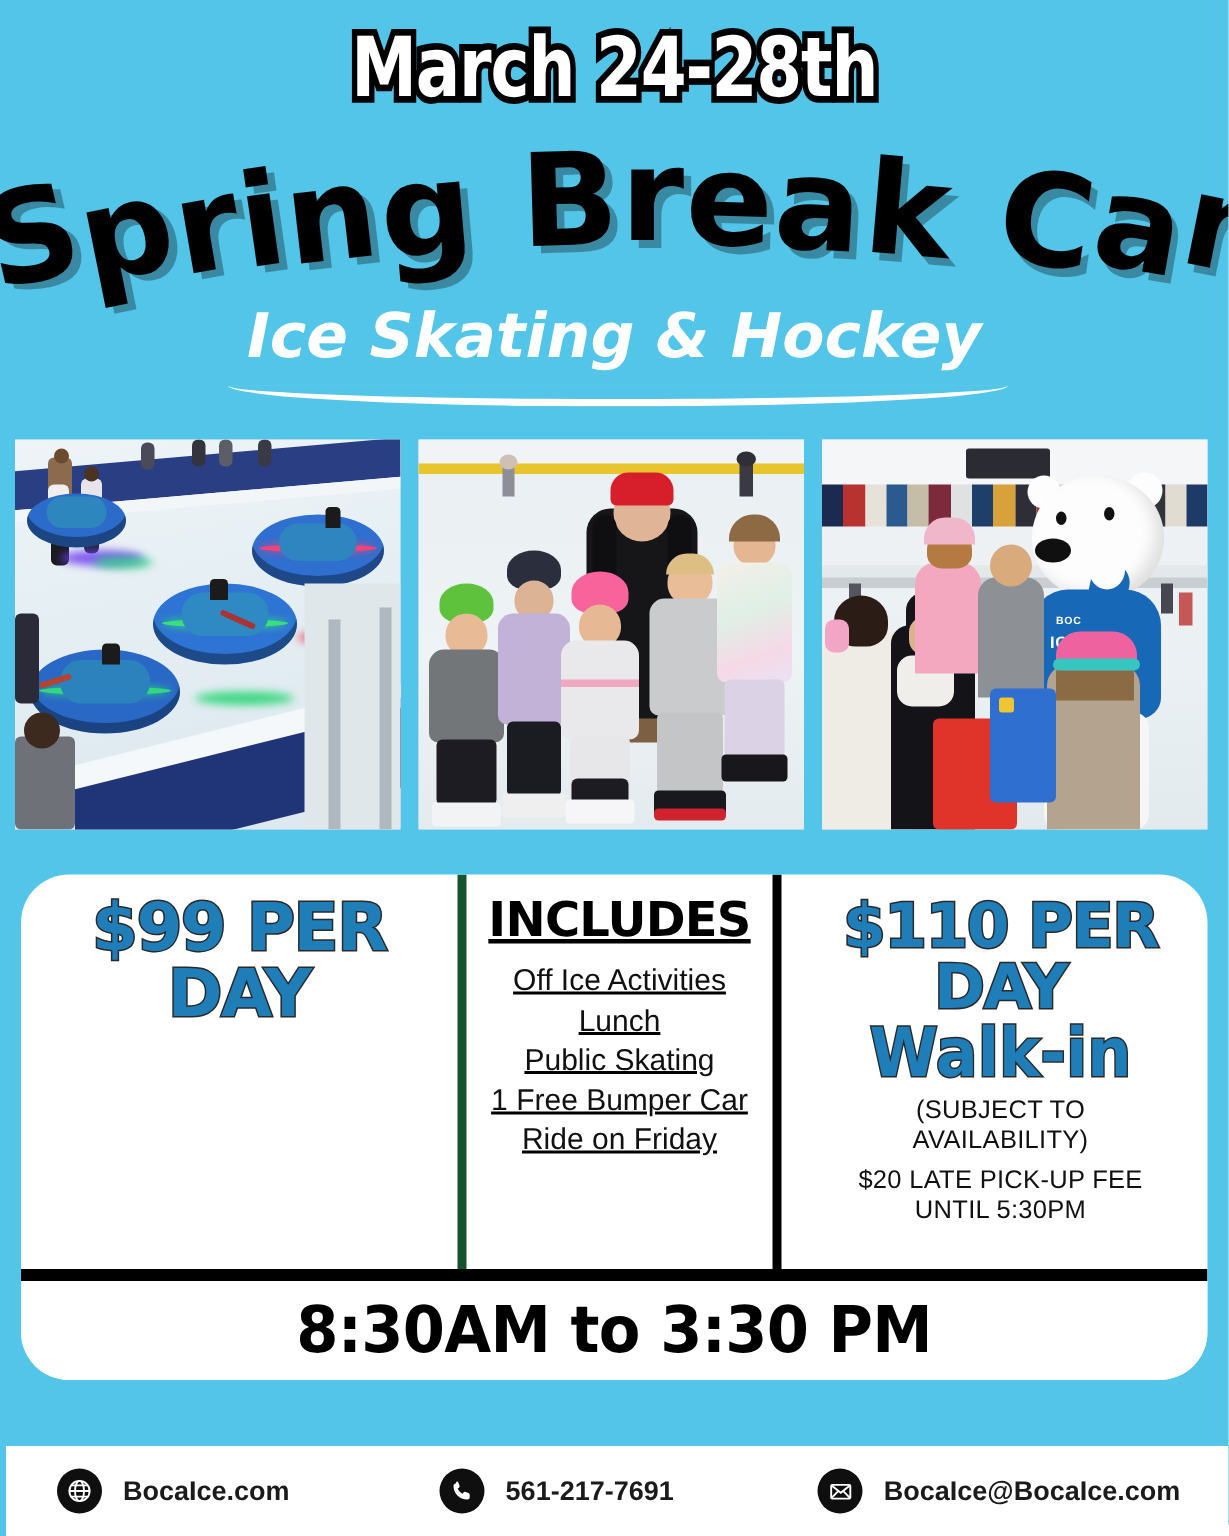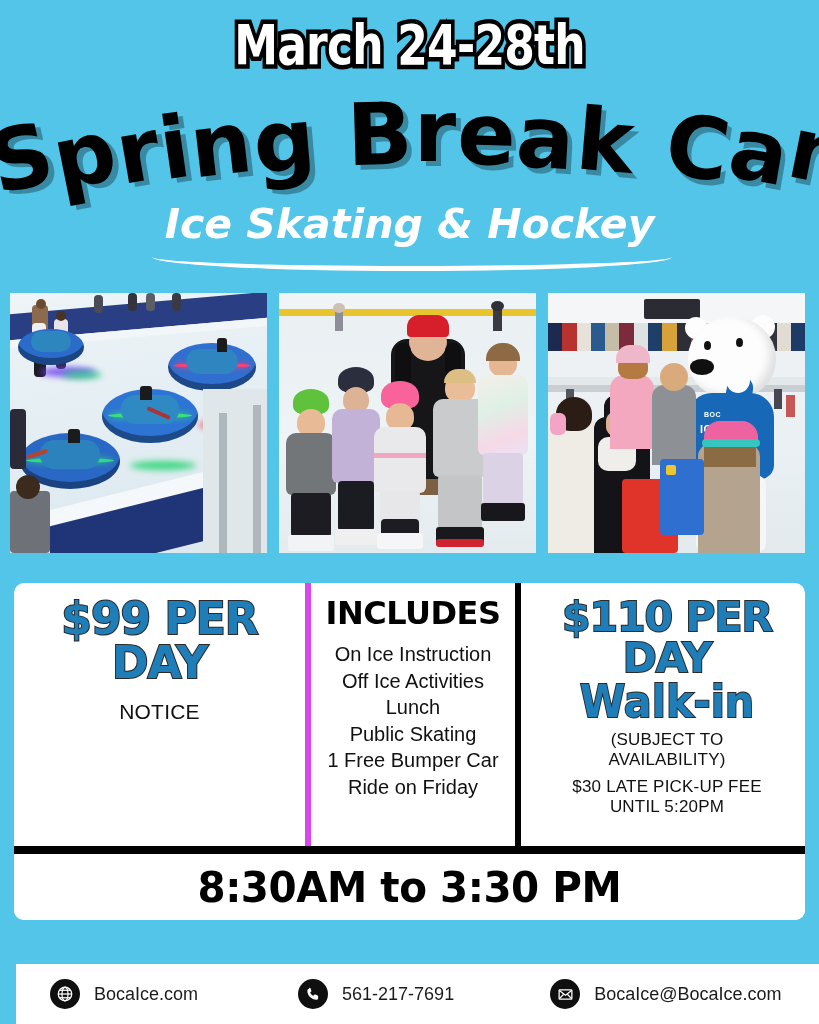--- a/index.html
+++ b/index.html
@@ -120,35 +120,35 @@
   .mascot-paw{position:absolute;border-radius:50%;background:#fdfdfd;}
   .mascot-legs{position:absolute;border-radius:10px;background:#f6f6f6;}
   .mascot-text{position:absolute;color:#fff;font-size:7px;font-weight:700;font-family:"Liberation Sans",sans-serif;letter-spacing:.5px;}
   .aid{position:absolute;border-radius:4px;}
 
   
   .info-card{
     position:absolute; top:583px; left:14px;
     width:791px; height:337px;
     background:#ffffff;
-    border-radius:10px;
+    border-radius:32px;
     overflow:hidden;
   }
   .cols{
     position:relative;
     display:flex;
     height:263px;
   }
   .col{
     position:relative;
     padding:14px 10px 0;
     text-align:center;
   }
   .col-left{ width:291px; }
-  .col-mid{ width:216px; border-left:6px solid #d946ef; border-right:6px solid #000; }
+  .col-mid{ width:216px; border-left:6px solid #14532d; border-right:6px solid #000;text-decoration:underline; }
   .col-right{ width:272px;padding-left:30px; }
 
   .price{
     font-family:"DejaVu Sans", sans-serif;
     font-weight:700;
     font-size:44px;
     line-height:1.0;
     color:#1f7eb8;
     -webkit-text-stroke:2px #2a2a2a;
     paint-order:stroke fill;
@@ -208,24 +208,24 @@
     font-family:"DejaVu Sans", sans-serif;
     font-weight:700;
     font-size:43px;
     color:#000;
     letter-spacing:-.5px;
     transform:scaleX(0.94);
   }
 
   
   .footer{
-    position:absolute; left:16px; right:0; bottom:0;
+    position:absolute; left:4px; right:0; bottom:0;
     height:60px;
     background:#ffffff;
-    display:flex; align-items:center;
+    display:flex; align-items:center;font-weight:bold;
   }
   .contact{
     display:flex; align-items:center; gap:14px;
   }
   .c1{ margin-left:34px; }
   .c2{ margin-left:100px; }
   .c3{ margin-left:96px; }
   .cicon{
     width:30px; height:30px; border-radius:50%;
     background:#0f0f0f;
@@ -455,44 +455,42 @@
     </div>
   </div>
 
   <div class="info-card">
     <div class="cols">
 
       <div class="col col-left">
         <div class="price">$99 PER</div>
         <div class="price">DAY</div>
         <div class="fine">
-          <div>NOTICE</div>
         </div>
       </div>
 
       <div class="col col-mid">
         <div class="includes-h">INCLUDES</div>
         <div class="includes-list">
-          <div>On Ice Instruction</div>
           <div>Off Ice Activities</div>
           <div>Lunch</div>
           <div>Public Skating</div>
           <div>1 Free Bumper Car</div>
           <div>Ride on Friday</div>
         </div>
       </div>
 
       <div class="col col-right">
         <div class="price price-110">$110 PER</div>
         <div class="price price-110">DAY</div>
         <div class="walkin">Walk-in</div>
         <div class="fine fine-small">(SUBJECT TO AVAILABILITY)</div>
         <div class="fine fine-small">
-          <div>$30 LATE PICK-UP FEE</div>
-          <div>UNTIL 5:20PM</div>
+          <div>$20 LATE PICK-UP FEE</div>
+          <div>UNTIL 5:30PM</div>
         </div>
       </div>
     </div>
 
     <div class="card-rule"></div>
 
     <div class="time-bar">
       <div class="time-text">8:30AM to 3:30 PM</div>
     </div>
   </div>

